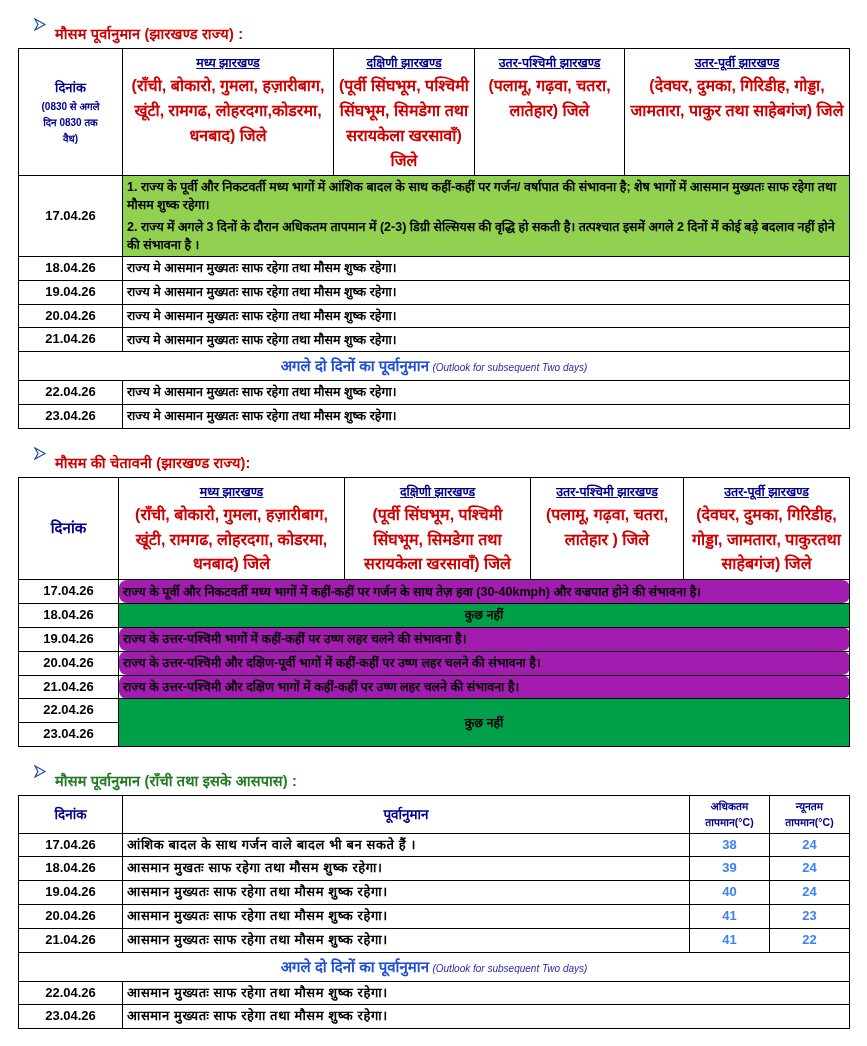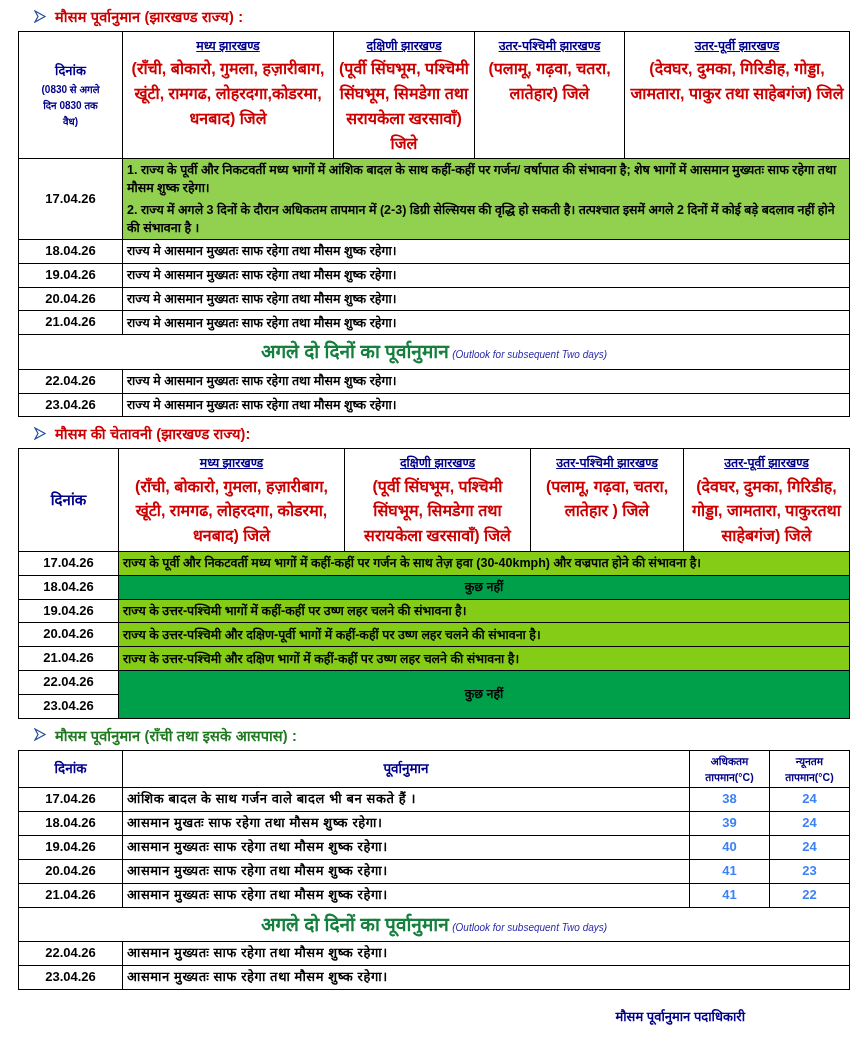--- a/index.html
+++ b/index.html
@@ -35,20 +35,21 @@
     flex: 0 0 13px;
     display: inline-block;
     position: relative;
   }
   .bullet-arrow svg { display: block; }
   .sec-title {
     font-size: 14.5px;
     font-weight: bold;
     letter-spacing: .2px;
     white-space: nowrap;
+    margin-top: 17px;
   }
   .sec-title.red   { color: #cc0000; }
   .sec-title.green { color: #1f7a1f; }
 
   
   table {
     border-collapse: collapse;
     width: 831px;
     table-layout: fixed;
     margin: 0 0 0 0;
@@ -103,35 +104,35 @@
   .txt-cell {
     text-align: left;
     font-weight: bold;
     font-size: 12.5px;
     color: #000000;
   }
   .txt-cell p { margin: 0 0 3px 0; }
   .txt-cell p:last-child { margin-bottom: 0; }
 
   .bg-green-lt { background: #92d050; }
-  .bg-yellow   { background: #84cc16; }
+  .bg-yellow   { background: #a21caf; border-radius: 8px; }
   .bg-green-dk { background: #00a04b; }
   .bg-white    { background: #ffffff; }
 
   .center { text-align: center; }
 
   .outlook-cell {
     text-align: center;
     background: #ffffff;
     padding: 3px 0;
   }
   .outlook-hi {
-    color: #15803d;
-    font-weight: bold;
-    font-size: 19px;
+    color: #1d4ed8;
+    font-weight: bold;
+    font-size: 15px;
   }
   .outlook-en {
     color: #2a2aa8;
     font-style: italic;
     font-size: 10px;
   }
 
   .temp-hdr {
     text-align: center;
     vertical-align: middle;

